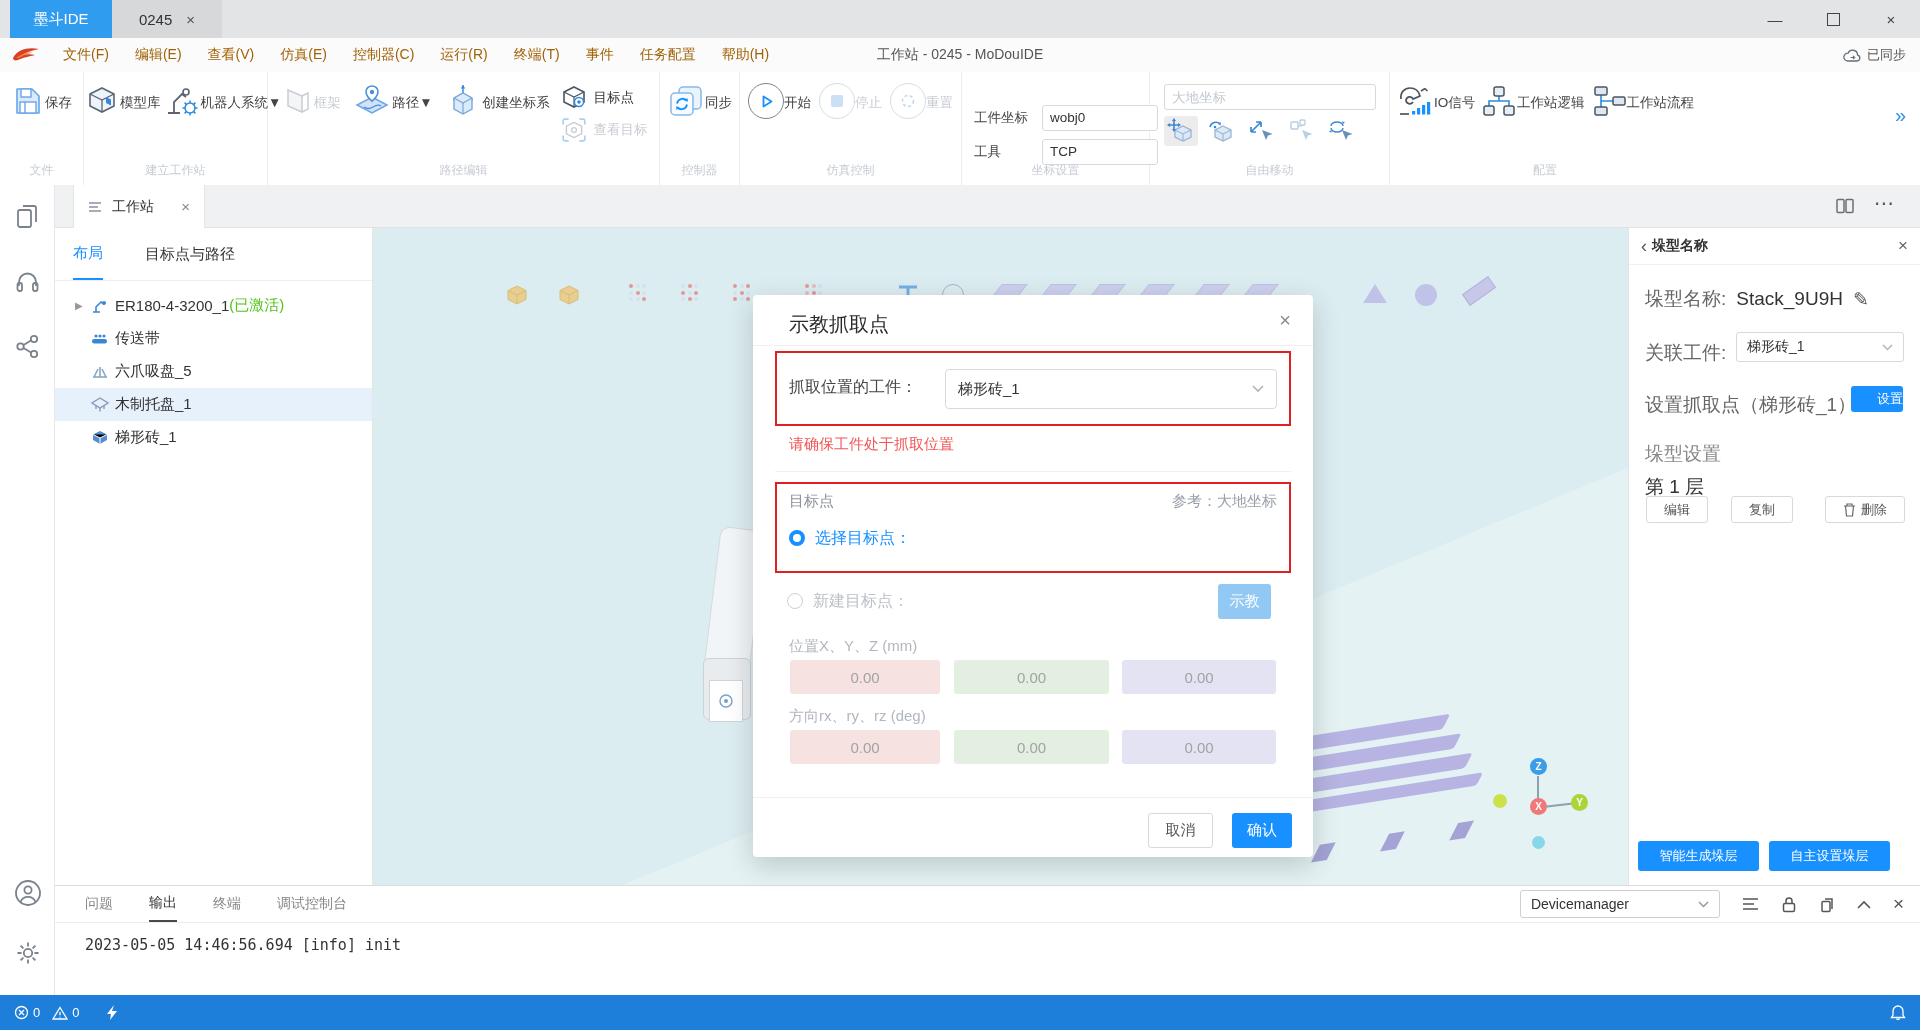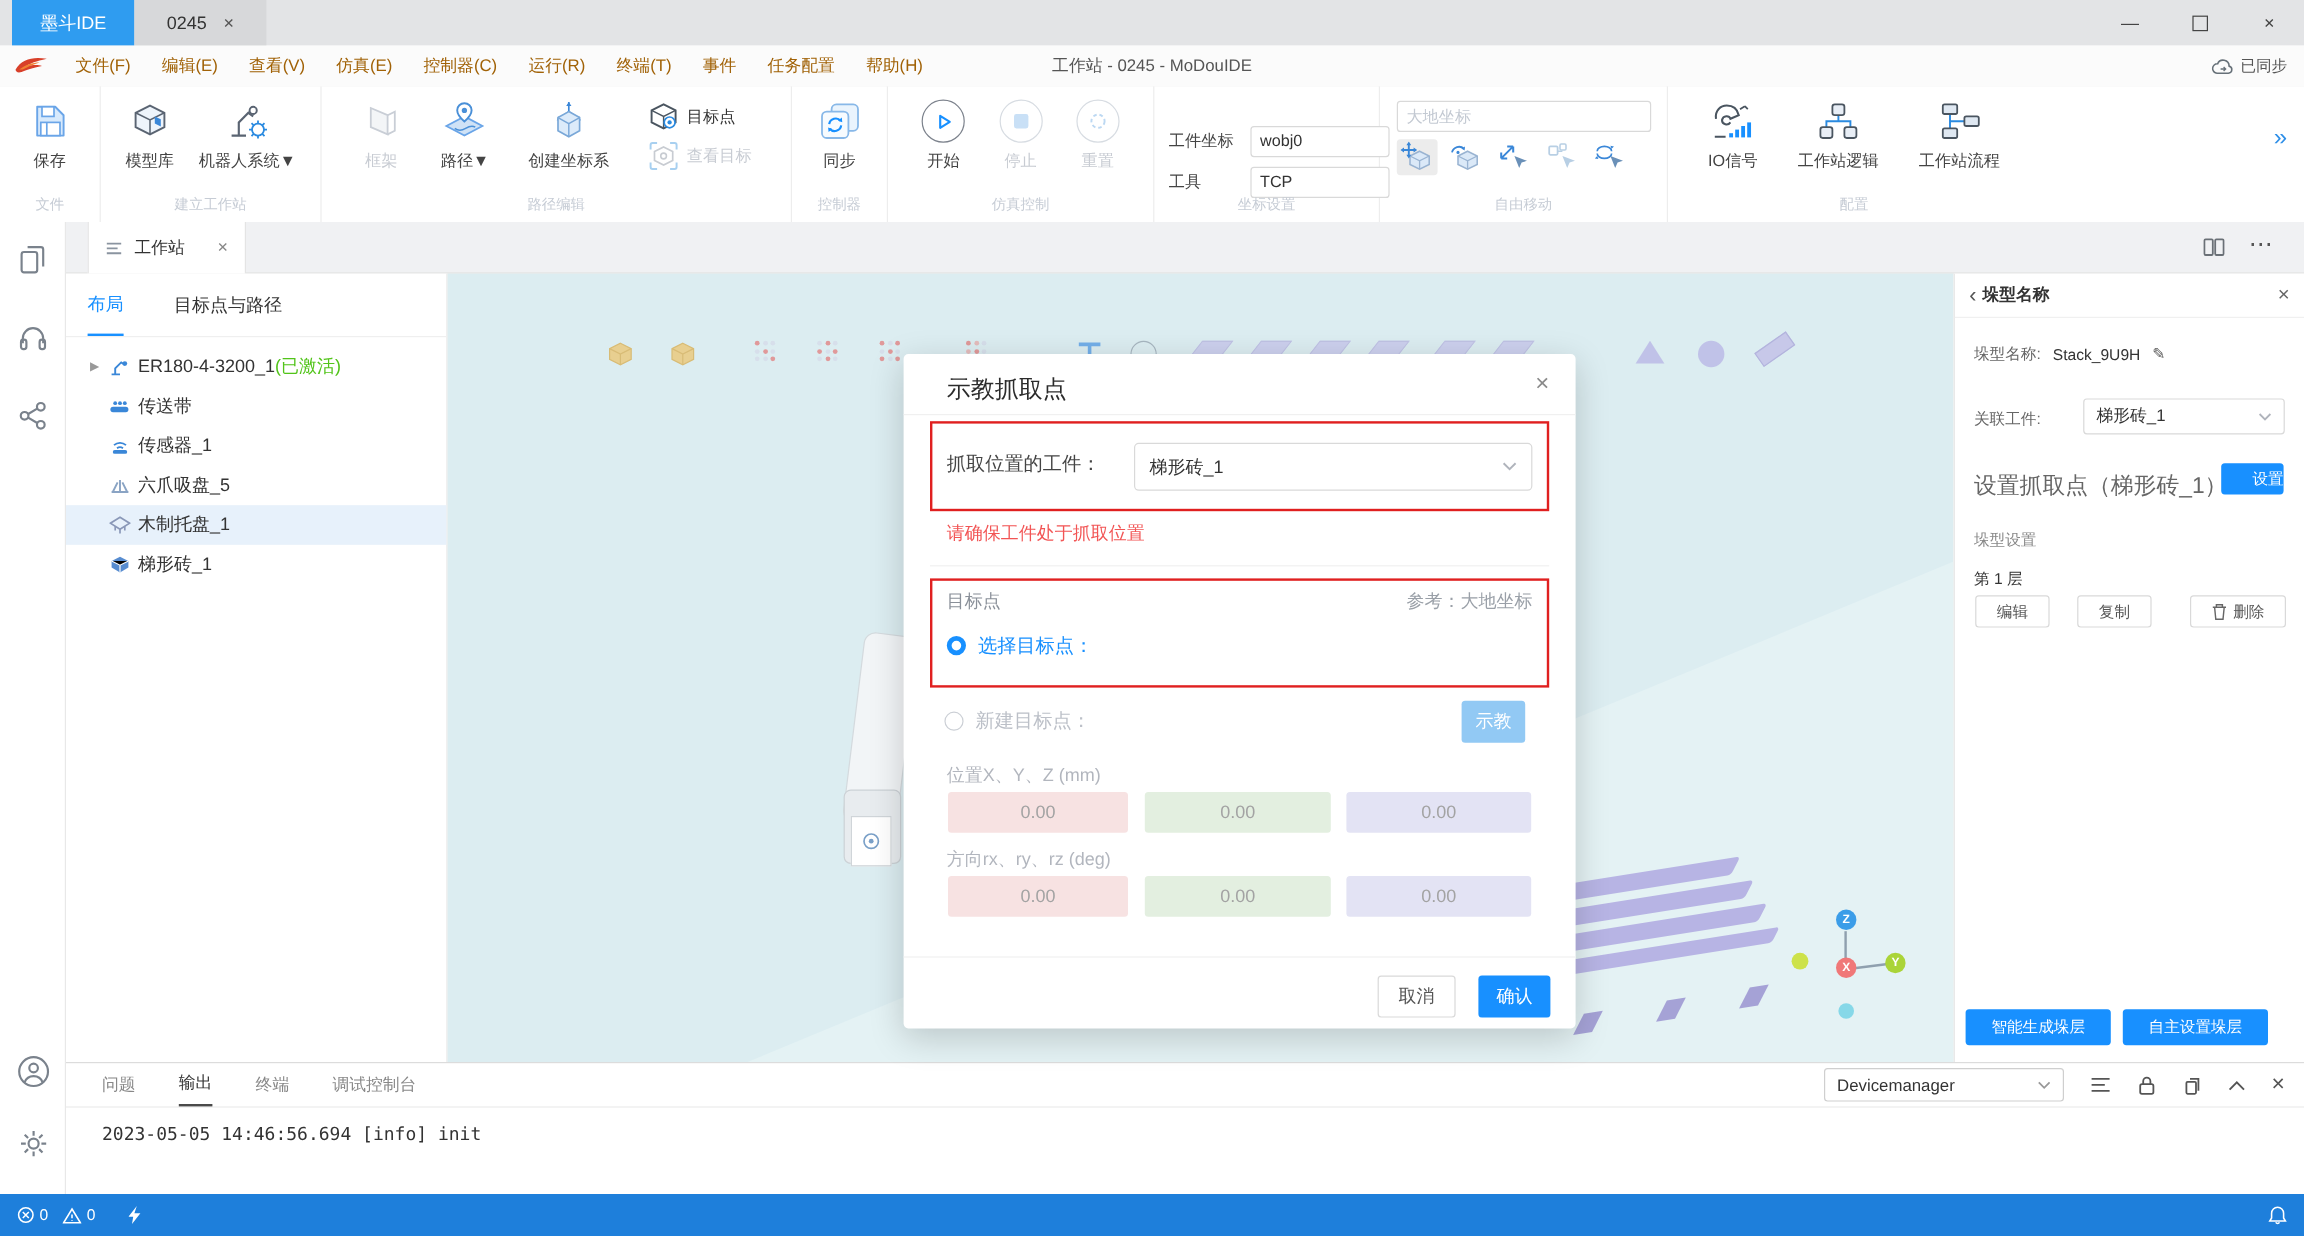--- a/index.html
+++ b/index.html
@@ -24,21 +24,21 @@
   .logo{margin:0 10px 0 12px;}
   .menu-item{padding:0 13px;font-size:14px;color:#a16207;}
   .center-title{position:absolute;left:0;right:0;text-align:center;font-size:14px;color:#555;pointer-events:none;}
   .sync{position:absolute;right:14px;display:flex;align-items:center;gap:5px;font-size:13px;color:#555;}
 
   
   .toolbar{position:absolute;left:0;top:72px;width:1920px;height:113px;background:#fff;border-bottom:1px solid #e3e3e3;}
   .g{position:absolute;top:0;height:113px;border-right:1px solid #ededed;box-sizing:border-box;
      display:flex;align-items:flex-start;justify-content:space-evenly;padding-top:8px;}
   .glabel{position:absolute;bottom:6px;left:0;right:0;text-align:center;font-size:12px;color:#c6ccd5;}
-  .tb{display:flex;flex-direction:column;align-items:center;}
+  .tb{display:flex;align-items:center;}
   .tb .ic{height:42px;display:flex;align-items:center;justify-content:center;}
   .tb .lb{font-size:13.5px;color:#444;white-space:nowrap;margin-top:3px;}
   .tb.dis .lb{color:#c8ccd3;}
   .pcirc{width:34px;height:34px;border-radius:50%;border:1.5px solid #7c828c;display:flex;align-items:center;justify-content:center;}
   .pcirc.dis{border-color:#d7dce2;}
   .minirow{display:flex;align-items:center;gap:6px;height:28px;}
   .minirow .t{font-size:13.5px;color:#333;white-space:nowrap;}
   .minirow.dis .t{color:#c8ccd3;}
   .fieldrow{display:flex;align-items:center;gap:8px;height:30px;}
   .fieldrow .fl{font-size:13.5px;color:#444;width:60px;white-space:nowrap;}
@@ -121,21 +121,21 @@
   .dbtn{position:absolute;height:35px;border-radius:3px;font-size:15px;display:flex;align-items:center;justify-content:center;box-sizing:border-box;}
   .cancel{left:395px;top:518px;width:65px;border:1px solid #d9d9d9;color:#555;background:#fff;}
   .confirm{left:479px;top:518px;width:60px;background:#1890ff;color:#fff;}
 
   
   .rightpanel{position:absolute;left:1628px;top:228px;width:292px;height:657px;background:#fff;border-left:1px solid #e4e4e4;box-sizing:border-box;}
   .rp-head{height:36px;border-bottom:1px solid #f0f0f0;display:flex;align-items:center;padding:0 12px;}
   .rp-head .bk{font-size:18px;color:#555;margin-right:5px;}
   .rp-head .tt{font-size:14px;font-weight:bold;color:#333;}
   .rp-head .x{margin-left:auto;color:#666;font-size:17px;}
-  .rp-row{position:absolute;left:16px;right:16px;display:flex;align-items:center;font-size:13px;color:#666;}
+  .rp-row{position:absolute;left:16px;right:16px;display:flex;align-items:center;font-size:19px;color:#666;}
   .rsel{position:absolute;left:107px;width:168px;height:30px;border:1px solid #d9d9d9;border-radius:3px;
         display:flex;align-items:center;padding:0 10px;font-size:14px;color:#333;box-sizing:border-box;}
   .setbtn{position:absolute;left:222px;width:52px;height:26px;background:#1890ff;color:#fff;font-size:13px;
           border-radius:3px;display:flex;align-items:center;justify-content:flex-end;}
   .obtn{position:absolute;height:27px;border:1px solid #d9d9d9;border-radius:3px;background:#fff;color:#555;
         font-size:13px;display:flex;align-items:center;justify-content:center;gap:5px;box-sizing:border-box;}
   .pbtn{position:absolute;bottom:14px;height:30px;background:#1890ff;color:#fff;font-size:13px;border-radius:3px;
         display:flex;align-items:center;justify-content:center;}
 
   
@@ -531,30 +531,20 @@
               <circle cx="9" cy="5" r="1.6" fill="#3a87d8"></circle>
               <circle cx="13" cy="5" r="1.6" fill="#3a87d8"></circle>
             </svg>
         </span>
         <span>传送带</span>
       </div>
       <div class="trow">
         <span class="caret"></span>
         <span class="ticon">
           <svg width="18" height="15" viewBox="0 0 18 15">
-              <path d="M4 7a7.5 7.5 0 0 1 10 0M6.5 9.5a4.2 4.2 0 0 1 5 0" stroke="#3a87d8" stroke-width="1.5" fill="none"></path>
-              <rect x="3" y="11" width="12" height="3.2" rx="1.6" fill="#3a87d8"></rect>
-            </svg>
-        </span>
-        <span>传感器_1</span>
-      </div>
-      <div class="trow">
-        <span class="caret"></span>
-        <span class="ticon">
-          <svg width="18" height="15" viewBox="0 0 18 15">
               <path d="M3 13l4-8M9 13V3M15 13l-4-8" stroke="#8aa4c4" stroke-width="1.6" fill="none"></path>
               <path d="M2 13h14" stroke="#8aa4c4" stroke-width="1.6"></path>
             </svg>
         </span>
         <span>六爪吸盘_5</span>
       </div>
       <div class="trow sel">
         <span class="caret"></span>
         <span class="ticon">
           <svg width="18" height="15" viewBox="0 0 18 15">

